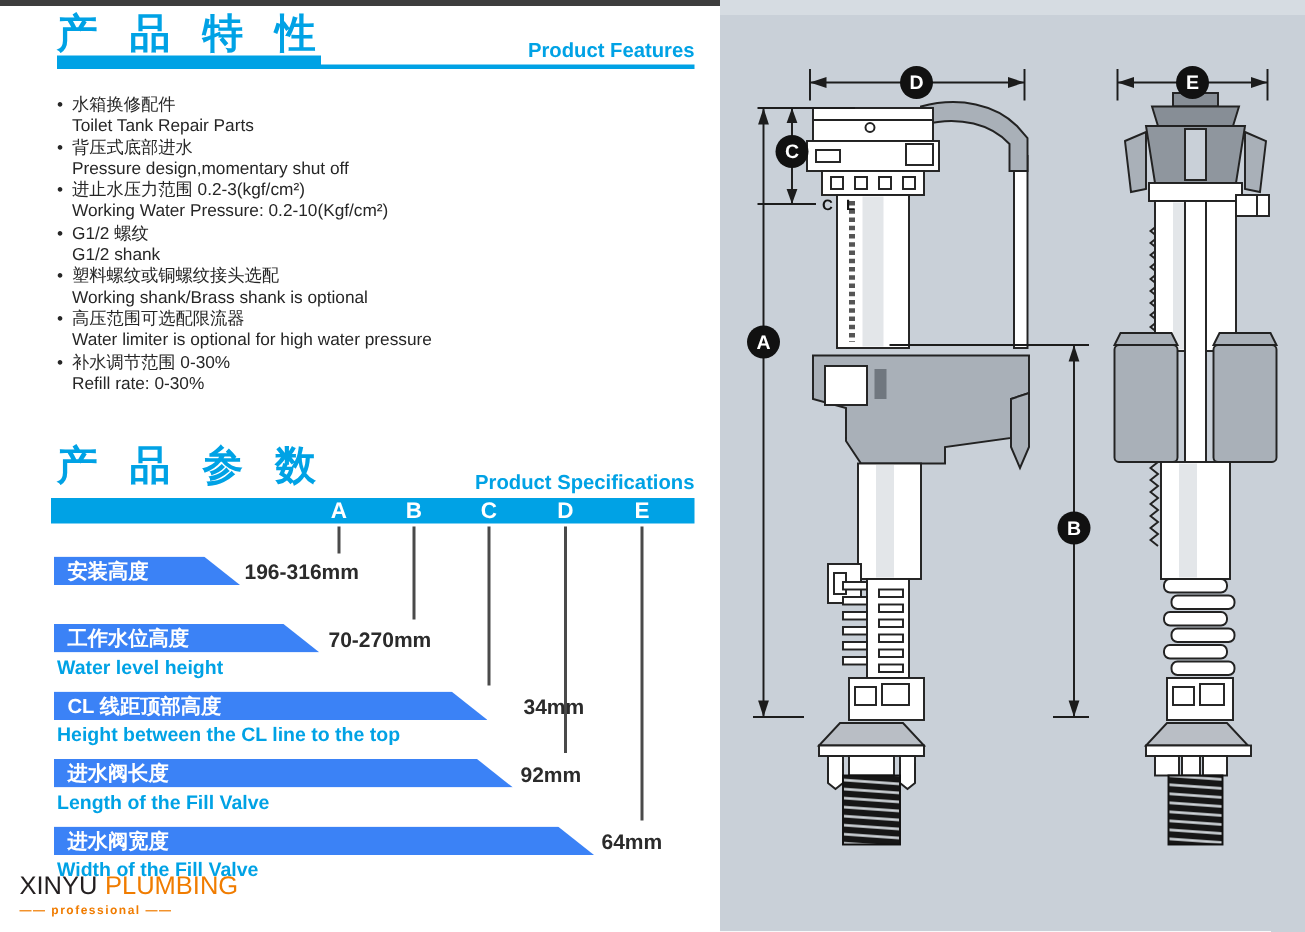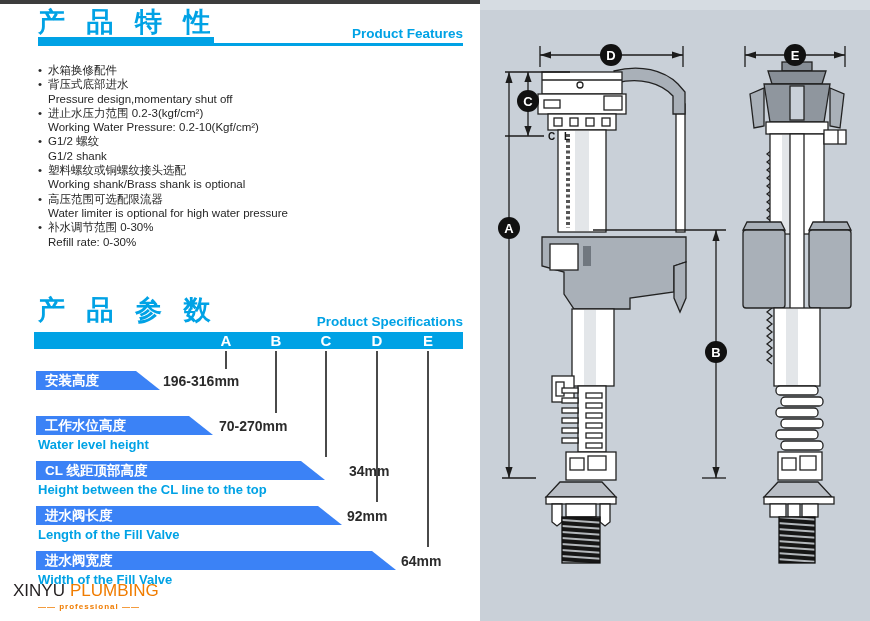--- a/index.html
+++ b/index.html
@@ -42,21 +42,21 @@
     white-space:nowrap;
   }
   .spec-sub { position:absolute; left:38px; color:#00A2E5; font-size:13px; font-weight:bold; white-space:nowrap; }
   .spec-val { position:absolute; color:#2b2b2b; font-size:14px; font-weight:bold; white-space:nowrap; }
 
   
   .logo { position:absolute; left:13px; top:581px; font-size:17px; font-weight:400; white-space:nowrap; }
   .logo .brand-left { color:#231F20; }
   .logo .brand-right { color:#F07C00; margin-left:5px; }
   .logo-tagline {
-    position:absolute; left:13px; top:602px; width:152px; text-align:center;
+    position:absolute; left:13px; top:602px; width:152px; text-align:left;
     color:#F07C00; font-size:8px; font-weight:bold; letter-spacing:1px;
   }
   .logo-tagline::before { content:"—— "; }
   .logo-tagline::after  { content:" ——"; }
 
   
   .panel { position:absolute; left:480px; top:0; width:390px; height:621px; background:#C9D0D8; }
   .panel-top-light { position:absolute; left:0; top:0; width:390px; height:10px; background:#D6DCE2; }
   svg text.badge { fill:#ffffff; font-size:13px; font-weight:bold; font-family:"Liberation Sans",sans-serif; }
   svg text.cl { fill:#141414; font-size:10px; font-weight:bold; letter-spacing:3px; font-family:"Liberation Sans",sans-serif; }
@@ -68,20 +68,21 @@
   <div class="topstrip"></div>
 
   <div class="title-cn feat-title-cn">产 品 特 性</div>
   <div class="feat-bar-thick"></div>
   <div class="feat-underline"></div>
   <div class="title-en feat-title-en">Product Features</div>
 
   <div class="features-list">
     <div class="feat">
       <div class="feat-cn">水箱换修配件</div>
+      <div class="feat-en">Toilet Tank Repair Parts</div>
     </div>
     <div class="feat">
       <div class="feat-cn">背压式底部进水</div>
       <div class="feat-en">Pressure design,momentary shut off</div>
     </div>
     <div class="feat">
       <div class="feat-cn">进止水压力范围 0.2-3(kgf/cm²)</div>
       <div class="feat-en">Working Water Pressure: 0.2-10(Kgf/cm²)</div>
     </div>
     <div class="feat">

